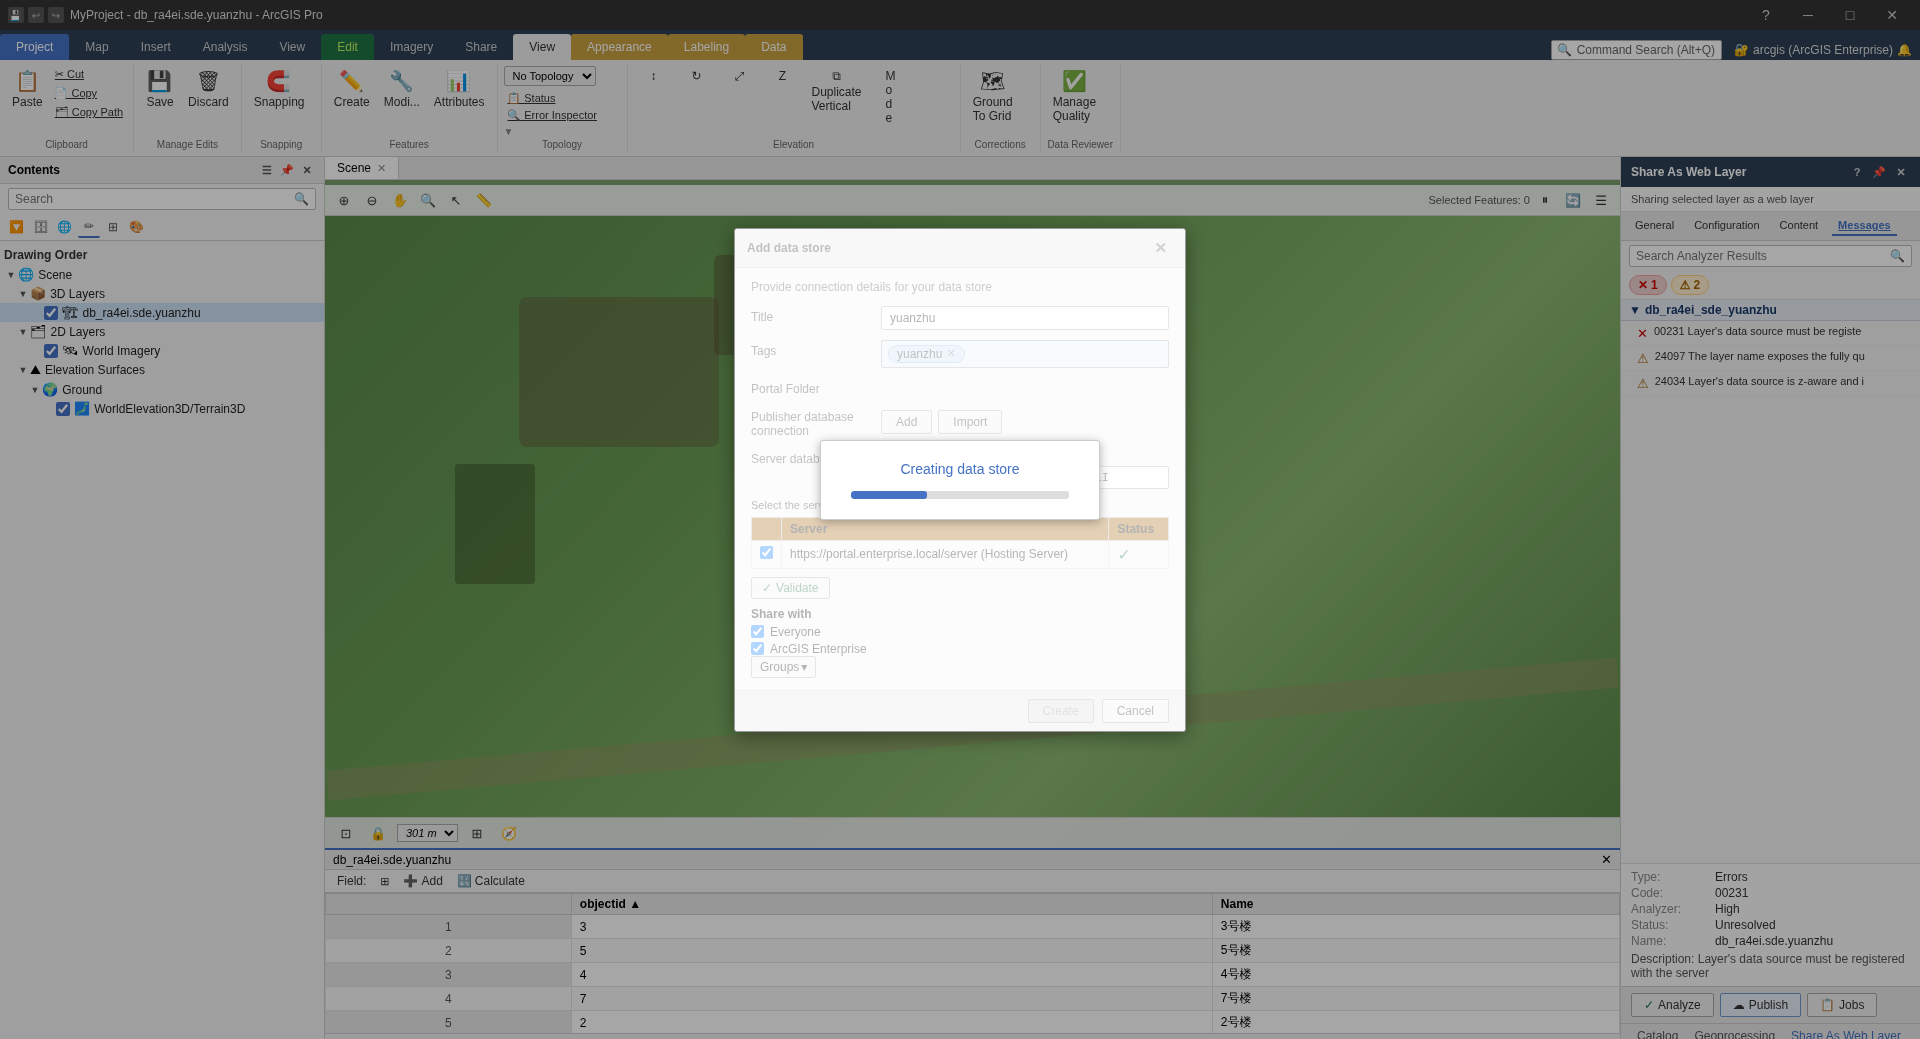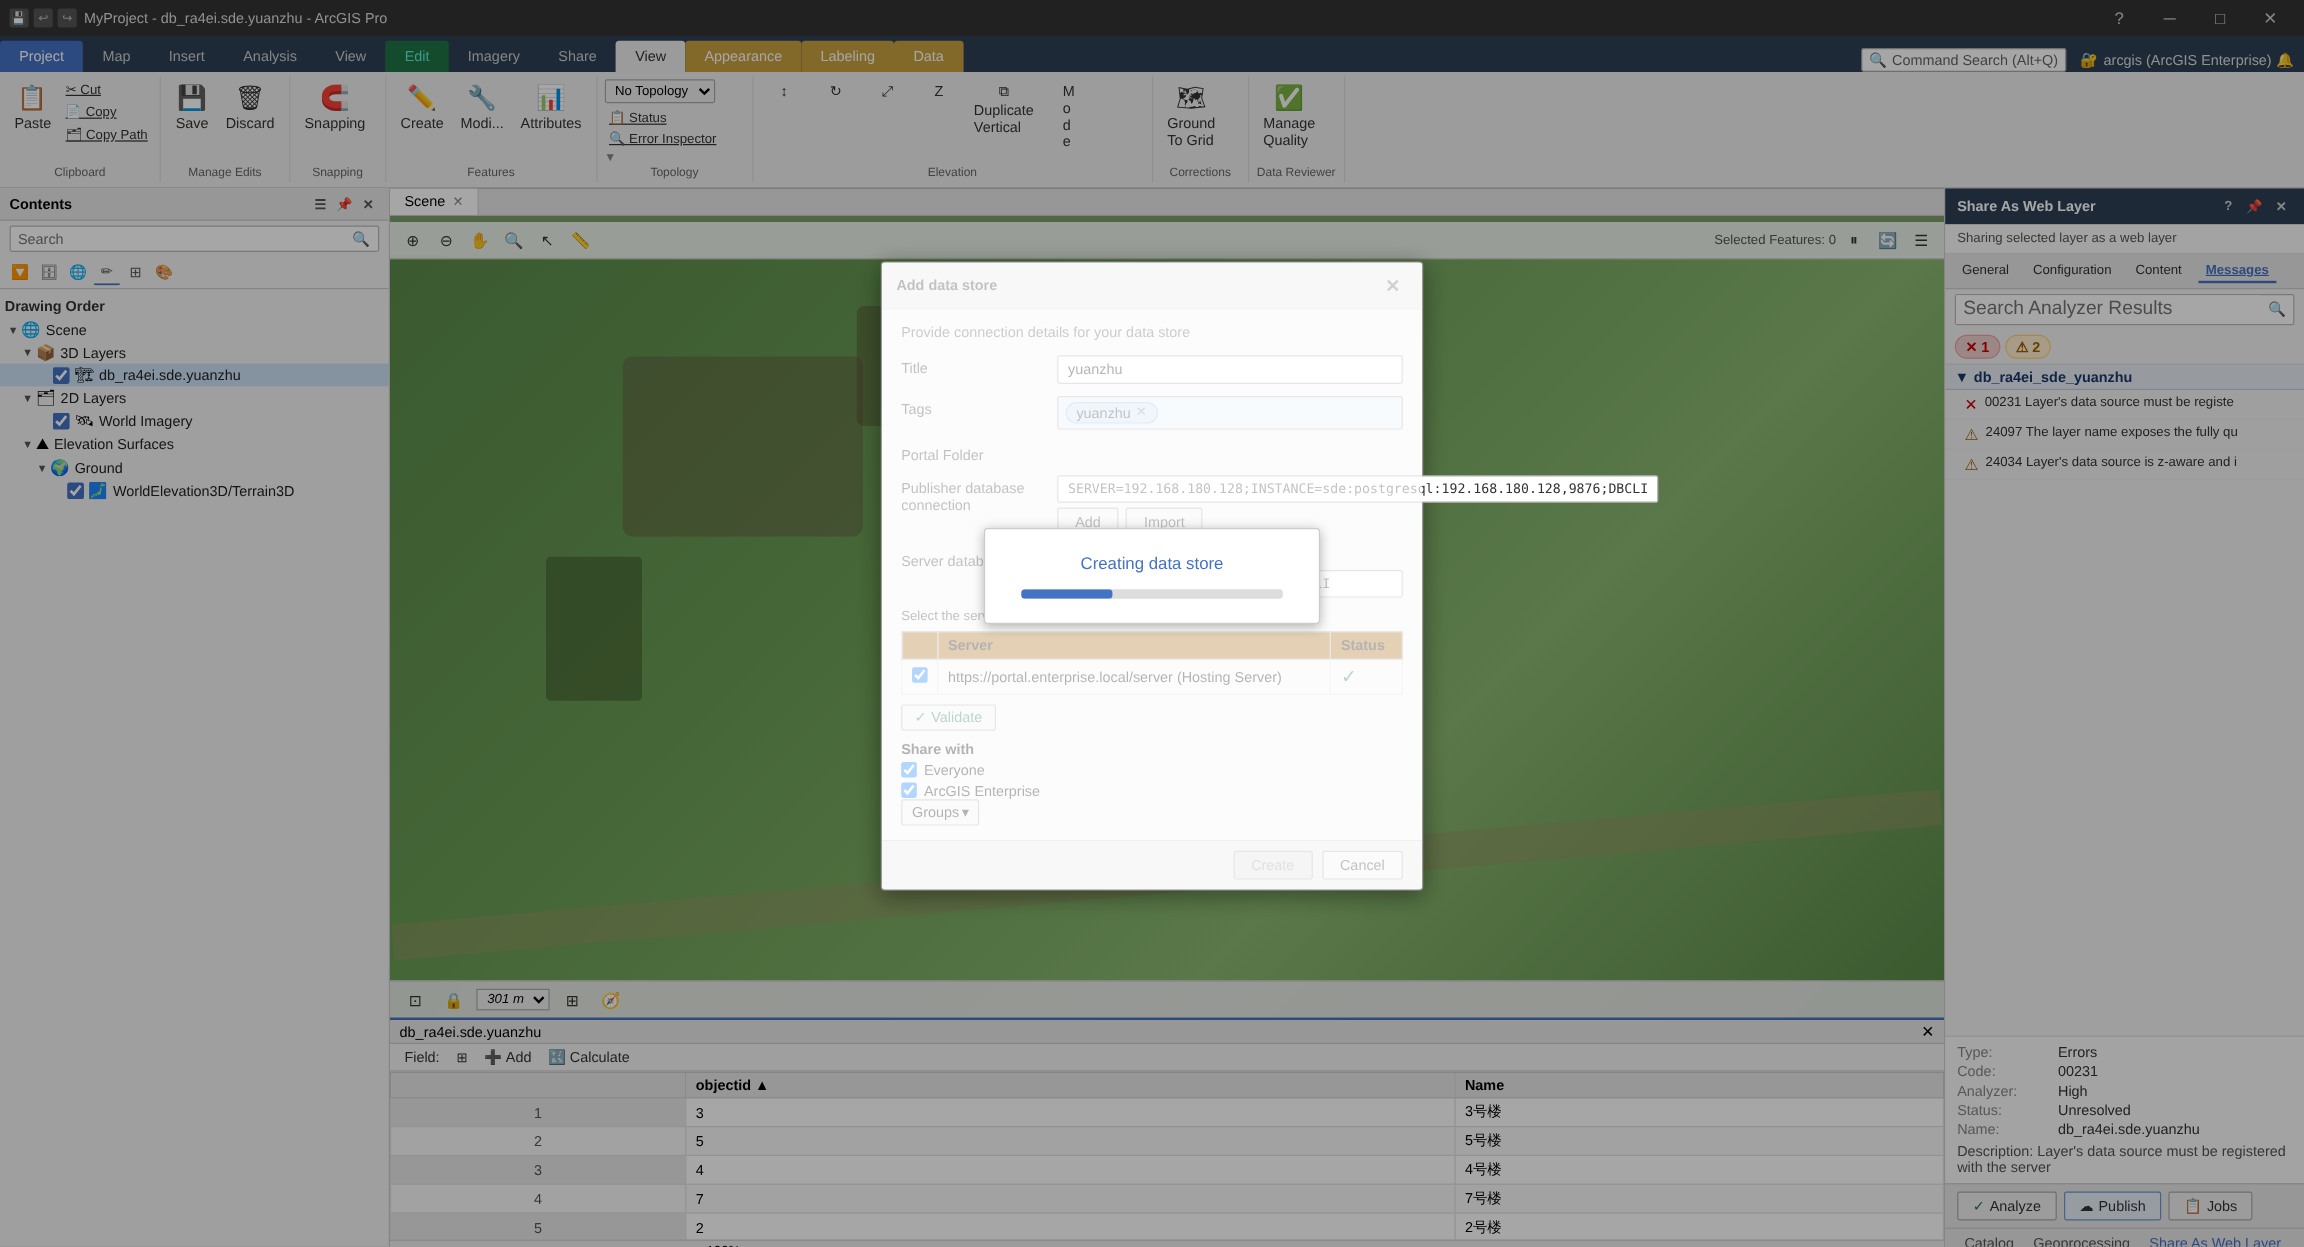--- a/index.html
+++ b/index.html
@@ -32,21 +32,21 @@
     }
     .ribbon-tab {
       padding: 6px 16px;
       color: #ccc;
       cursor: pointer;
       font-size: 12px;
       border-top-left-radius: 3px;
       border-top-right-radius: 3px;
     }
     .ribbon-tab.project { background: #4472c4; color: white; }
-    .ribbon-tab.edit { background: #217346; color: #5eead4; }
+    .ribbon-tab.edit { background: #217346; color: #bef264; }
 
     
     .ribbon {
       background: #f0f0f0;
       border-bottom: 1px solid #ccc;
       display: flex;
       align-items: stretch;
       min-height: 80px;
       padding: 4px 0;
     }
@@ -1065,21 +1065,21 @@
     <div class="right-panel-subtitle">Sharing selected layer as a web layer</div>
 
     <div class="right-panel-tabs">
       <div class="right-tab">General</div>
       <div class="right-tab">Configuration</div>
       <div class="right-tab">Content</div>
       <div class="right-tab active underline">Messages</div>
     </div>
 
     <div class="analyzer-search">
-      <input type="text" style="width: 100%; padding: 3px 6px; border: none; outline: none; font-size: 16px;" placeholder="Search Analyzer Results">
+      <input type="text" style="width: 100%; padding: 3px 6px; border: none; outline: none; font-size: 12px;" placeholder="Search Analyzer Results">
       <span class="analyzer-search-icon">🔍</span>
     </div>
 
     <div class="error-badges">
       <div class="error-badge error">
         <span style="color:#c00;">✕</span>
         <span>1</span>
       </div>
       <div class="error-badge warning">
         <span style="color:#a06000;">⚠</span>
@@ -1184,21 +1184,20 @@
         </div>
       </div>
 
       <div class="form-row">
         <span class="form-label">Portal Folder</span>
       </div>
 
       <div class="form-row">
         <span class="form-label">Publisher database connection</span>
         <div class="form-control">
-          <div class="db-connection-box">SERVER=192.168.180.128;INSTANCE=sde:postgresql:192.168.180.128,9876;DBCLI</div>
           <div class="btn-row">
             <button class="btn">Add</button>
             <button class="btn">Import</button>
           </div>
         </div>
       </div>
 
       <div class="form-row">
         <span class="form-label">Server database co...</span>
         <div class="form-control">

